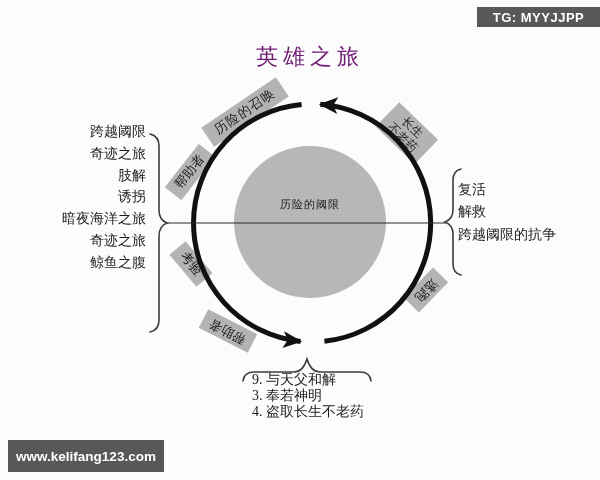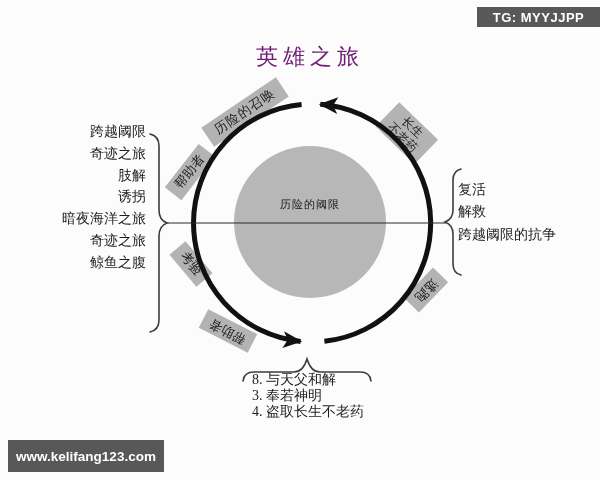--- a/index.html
+++ b/index.html
@@ -96,20 +96,20 @@
       <div>鲸鱼之腹</div>
     </div>
 
   <div id="return-list" class="vlist">
       <div>复活</div>
       <div>解救</div>
       <div>跨越阈限的抗争</div>
     </div>
 
   <div id="boon-list" class="vlist">
-      <div>8. 与天父和解</div>
+      <div>9. 与天父和解</div>
       <div>3. 奉若神明</div>
       <div>4. 盗取长生不老药</div>
     </div>
 
   <div id="badge-site" class="badge">www.kelifang123.com</div>
 
 </div>
 
 </body></html>

